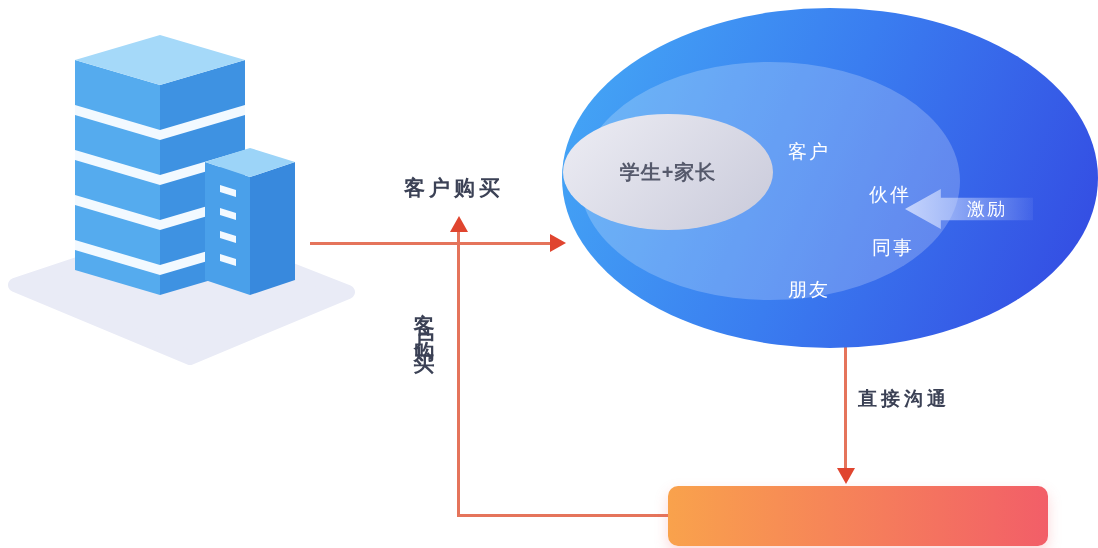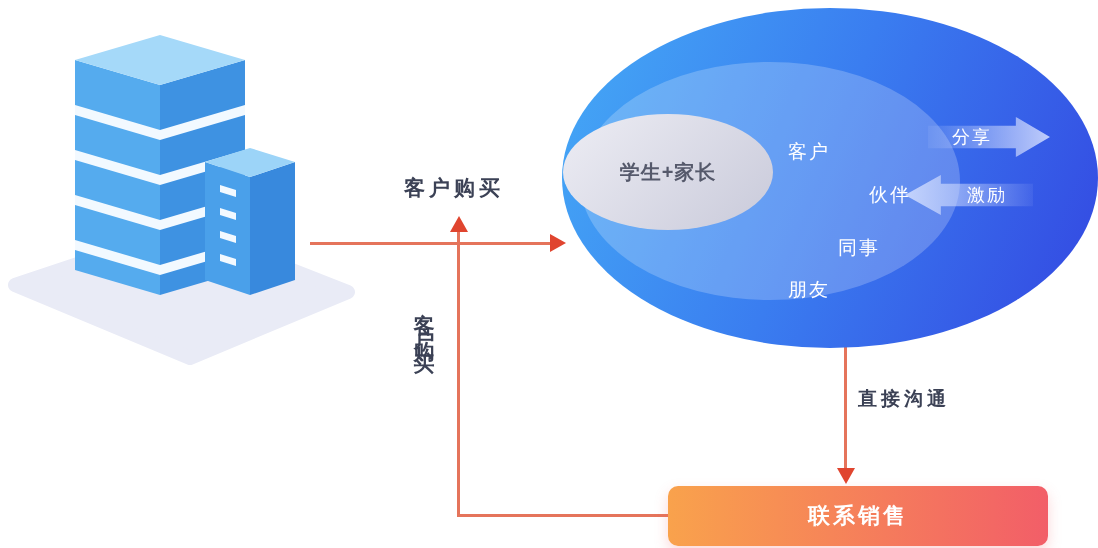--- a/index.html
+++ b/index.html
@@ -32,32 +32,32 @@
     border-radius:50%; z-index:2; background:rgba(255,255,255,0.22); }
   .ellipse-core { position:absolute; left:563px; top:114px; width:210px; height:116px;
     border-radius:50%; z-index:3; display:flex; align-items:center; justify-content:center;
     background:linear-gradient(135deg,#ededf4 0%,#c9cada 100%); }
   .ellipse-core span { color:#55596b; font-size:20px; font-weight:bold; letter-spacing:1px; }
 
   .ring-label { position:absolute; color:#ffffff; font-size:19px; font-weight:500;
     letter-spacing:2px; z-index:4;margin-top:48px; }
   .rl-customers  { left:788px; top:91px; }
   .rl-partners   { left:869px; top:134px; }
-  .rl-colleagues { left:838px; top:187px; }
+  .rl-colleagues { left:872px; top:187px; }
   .rl-friends    { left:788px; top:229px; }
 
   
   .flow-arrow { position:absolute; height:40px; z-index:4; }
   .flow-arrow .txt { position:absolute; top:0; height:40px; line-height:40px; text-align:center;
     color:#ffffff; font-size:18px; font-weight:500; letter-spacing:2px; }
   .arrow-share { left:928px; top:117px; width:122px;
     background:linear-gradient(to right, rgba(255,255,255,0.06), rgba(214,224,255,0.85));
     clip-path:polygon(0 22%, 72% 22%, 72% 0, 100% 50%, 72% 100%, 72% 78%, 0 78%); }
   .arrow-share .txt { left:0; width:88px; }
-  .arrow-incentive { left:905px; top:175px; width:128px;
+  .arrow-incentive { left:905px; top:189px; width:128px;
     background:linear-gradient(to left, rgba(255,255,255,0.06), rgba(214,224,255,0.85));
     clip-path:polygon(100% 22%, 28% 22%, 28% 0, 0 50%, 28% 100%, 28% 78%, 100% 78%); }
   .arrow-incentive .txt { right:0; width:92px; }
 
   
   .cta-bar { position:absolute; left:668px; top:486px; width:380px; height:60px;
     border-radius:10px; z-index:5; display:flex; align-items:center; justify-content:space-around;
     padding:0 30px; background:linear-gradient(to right, #f9a24c 0%, #f25e68 100%);
     box-shadow:0 6px 14px rgba(242,94,104,0.25); }
   .cta-bar .cta-item { color:#ffffff; font-size:22px; font-weight:bold; letter-spacing:3px;
@@ -118,24 +118,20 @@
   <div class="ellipse-middle"></div>
   <div class="ellipse-core">
     <span>学生+家长</span>
   </div>
 
   <div class="ring-label rl-customers">客户</div>
   <div class="ring-label rl-partners">伙伴</div>
   <div class="ring-label rl-colleagues">同事</div>
   <div class="ring-label rl-friends">朋友</div>
 
-  <div class="flow-arrow arrow-share">
-    <span class="txt">分享</span>
-  </div>
   <div class="flow-arrow arrow-incentive">
     <span class="txt">激励</span>
   </div>
 
   <div class="cta-bar">
-    <span class="cta-item">联系销售</span>
   </div>
 
 </div>
 
 </body></html>

